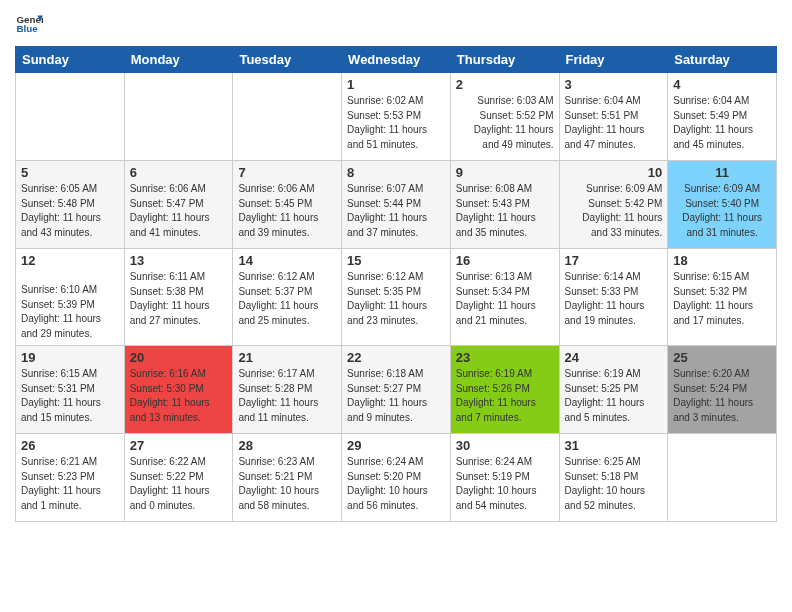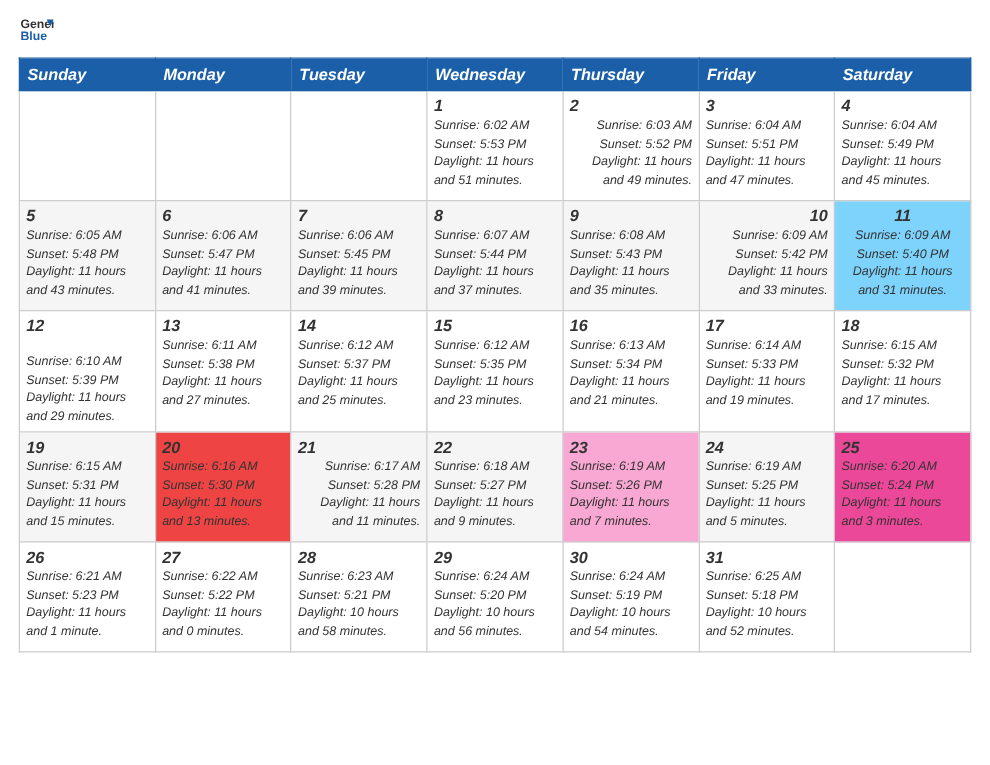--- a/index.html
+++ b/index.html
@@ -34,21 +34,20 @@
       color: #333;
     }
     .location-title {
       font-size: 16px;
       color: #333;
     }
     .calendar-table {
       width: 100%;
       border-collapse: collapse;
       table-layout: fixed;
-      font-style: italic;
     }
     .calendar-table th {
       background-color: #1a5fa8;
       color: #fff;
       text-align: left;
       padding: 5px 6px;
       font-size: 13px;
       font-weight: bold;
       border: 1px solid #1a5fa8;
     }
@@ -258,47 +257,47 @@
         </td>
         <td style="background: #ef4444;">
           <span class="day-number">20</span>
           <div class="day-info" style="white-space: pre-line;">Sunrise: 6:16 AM
 Sunset: 5:30 PM
 Daylight: 11 hours
 and 13 minutes.</div>
         </td>
         <td style="background: rgb(245, 245, 245);">
           <span class="day-number">21</span>
-          <div class="day-info" style="white-space: pre-line; text-align: right;">Sunrise: 6:17 AM
+          <div class="day-info" style="white-space: pre-line;">Sunrise: 6:17 AM
 Sunset: 5:28 PM
 Daylight: 11 hours
 and 11 minutes.</div>
         </td>
         <td style="background: rgb(245, 245, 245);">
           <span class="day-number">22</span>
           <div class="day-info" style="white-space: pre-line;">Sunrise: 6:18 AM
 Sunset: 5:27 PM
 Daylight: 11 hours
 and 9 minutes.</div>
         </td>
-        <td style="background: #f9a8d4;">
+        <td style="background: #84cc16;">
           <span class="day-number">23</span>
           <div class="day-info" style="white-space: pre-line;">Sunrise: 6:19 AM
 Sunset: 5:26 PM
 Daylight: 11 hours
 and 7 minutes.</div>
         </td>
         <td style="background: rgb(245, 245, 245);">
           <span class="day-number">24</span>
           <div class="day-info" style="white-space: pre-line;">Sunrise: 6:19 AM
 Sunset: 5:25 PM
 Daylight: 11 hours
 and 5 minutes.</div>
         </td>
-        <td style="background: #ec4899;">
+        <td style="background: #a3a3a3;">
           <span class="day-number">25</span>
           <div class="day-info" style="white-space: pre-line;">Sunrise: 6:20 AM
 Sunset: 5:24 PM
 Daylight: 11 hours
 and 3 minutes.</div>
         </td>
       </tr>
       <tr>
         <td>
           <span class="day-number">26</span>

